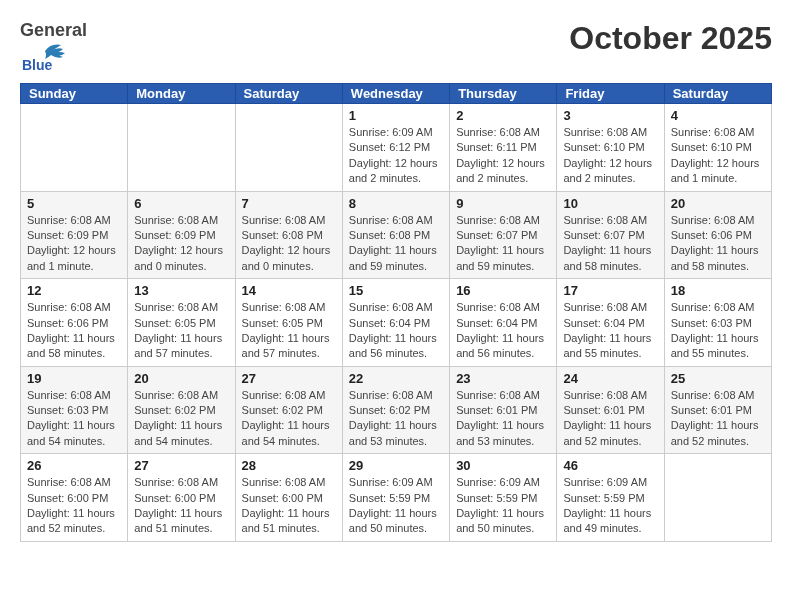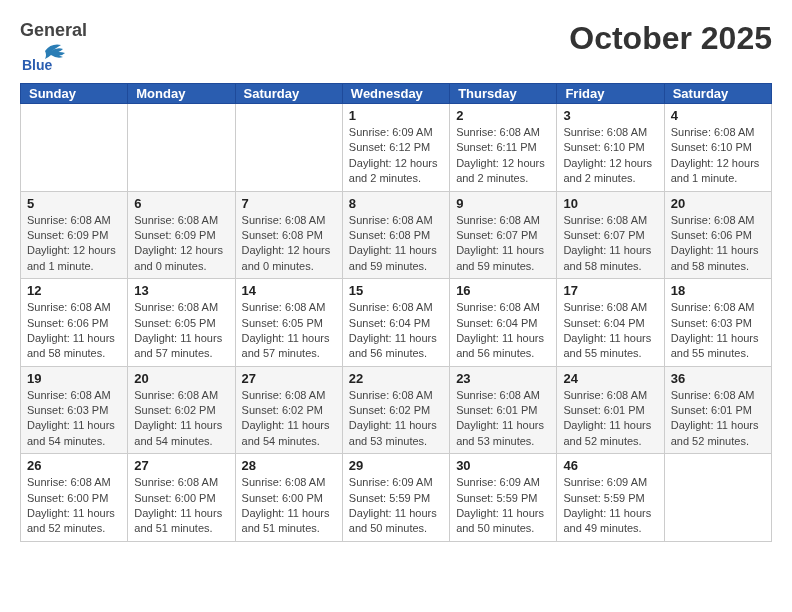--- a/index.html
+++ b/index.html
@@ -280,21 +280,21 @@
 and 53 minutes.</div>
         </td>
         <td>
           <div class="day-num">24</div>
           <div class="day-info" style="white-space: pre-line;">Sunrise: 6:08 AM
 Sunset: 6:01 PM
 Daylight: 11 hours
 and 52 minutes.</div>
         </td>
         <td>
-          <div class="day-num">36</div>
+          <div class="day-num">25</div>
           <div class="day-info" style="white-space: pre-line;">Sunrise: 6:08 AM
 Sunset: 6:01 PM
 Daylight: 11 hours
 and 52 minutes.</div>
         </td>
       </tr>
       <tr class="row-white">
         <td>
           <div class="day-num">26</div>
           <div class="day-info" style="white-space: pre-line;">Sunrise: 6:08 AM

